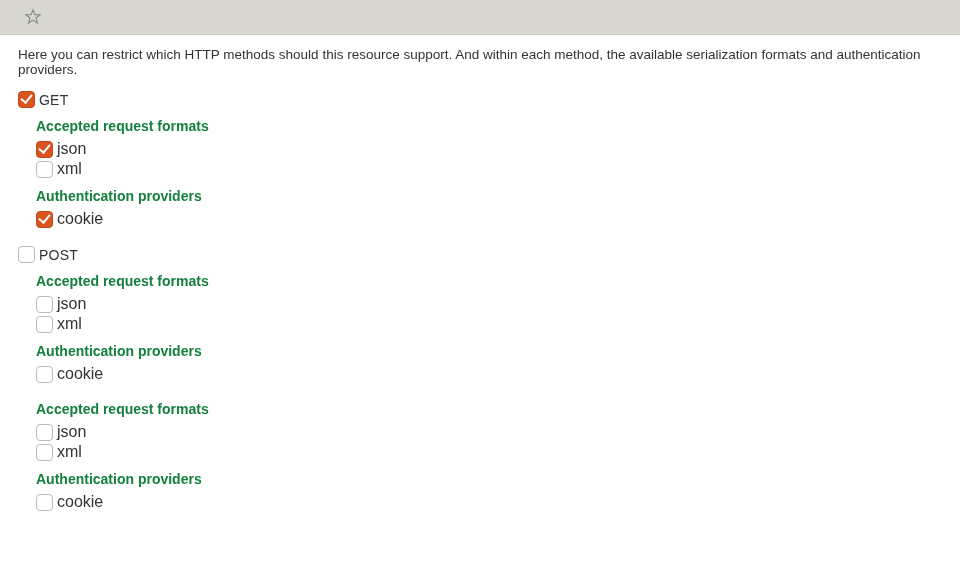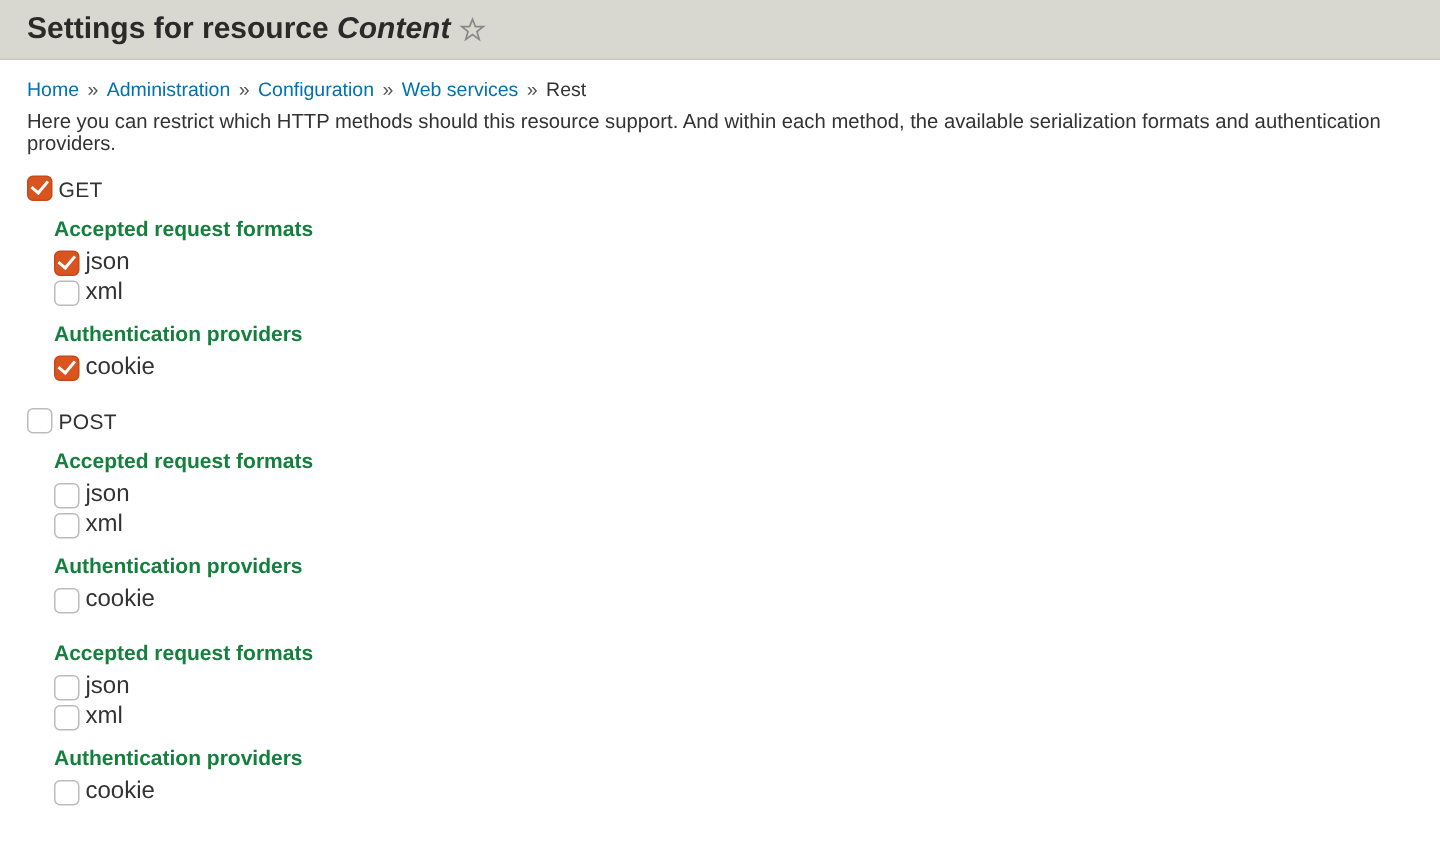--- a/index.html
+++ b/index.html
@@ -116,33 +116,29 @@
     height: 9px;
     border: solid #fff;
     border-width: 0 2.5px 2.5px 0;
     transform: rotate(40deg);
   }
 </style>
 </head>
 <body>
 
 <div class="header-bar">
-  <h1>
-    <span>Settings for resource </span><em>Content</em>
-  </h1>
   <span class="star-icon">
     <svg viewBox="0 0 24 24">
         <polygon points="12,2.5 14.6,9 21.5,9 16,13.3 18,20.3 12,16.1 6,20.3 8,13.3 2.5,9 9.4,9"></polygon>
       </svg>
   </span>
 </div>
 
 <div class="content">
 
-  <div class="breadcrumb" id="breadcrumb"><a href="#">Home</a><span class="sep"> » </span><a href="#">Administration</a><span class="sep"> » </span><a href="#">Configuration</a><span class="sep"> » </span><a href="#">Web services</a><span class="sep"> » </span><span class="current">Rest</span></div>
 
   <p class="intro">Here you can restrict which HTTP methods should this resource support. And within each method, the available serialization formats and authentication providers.</p>
 
   <div id="methods-container">
       <div class="method-row">
         <span class="chk checked"></span>
         <label class="method-label">GET</label>
       </div>
       <div class="method-body">
         <div class="group-title">Accepted request formats</div>

